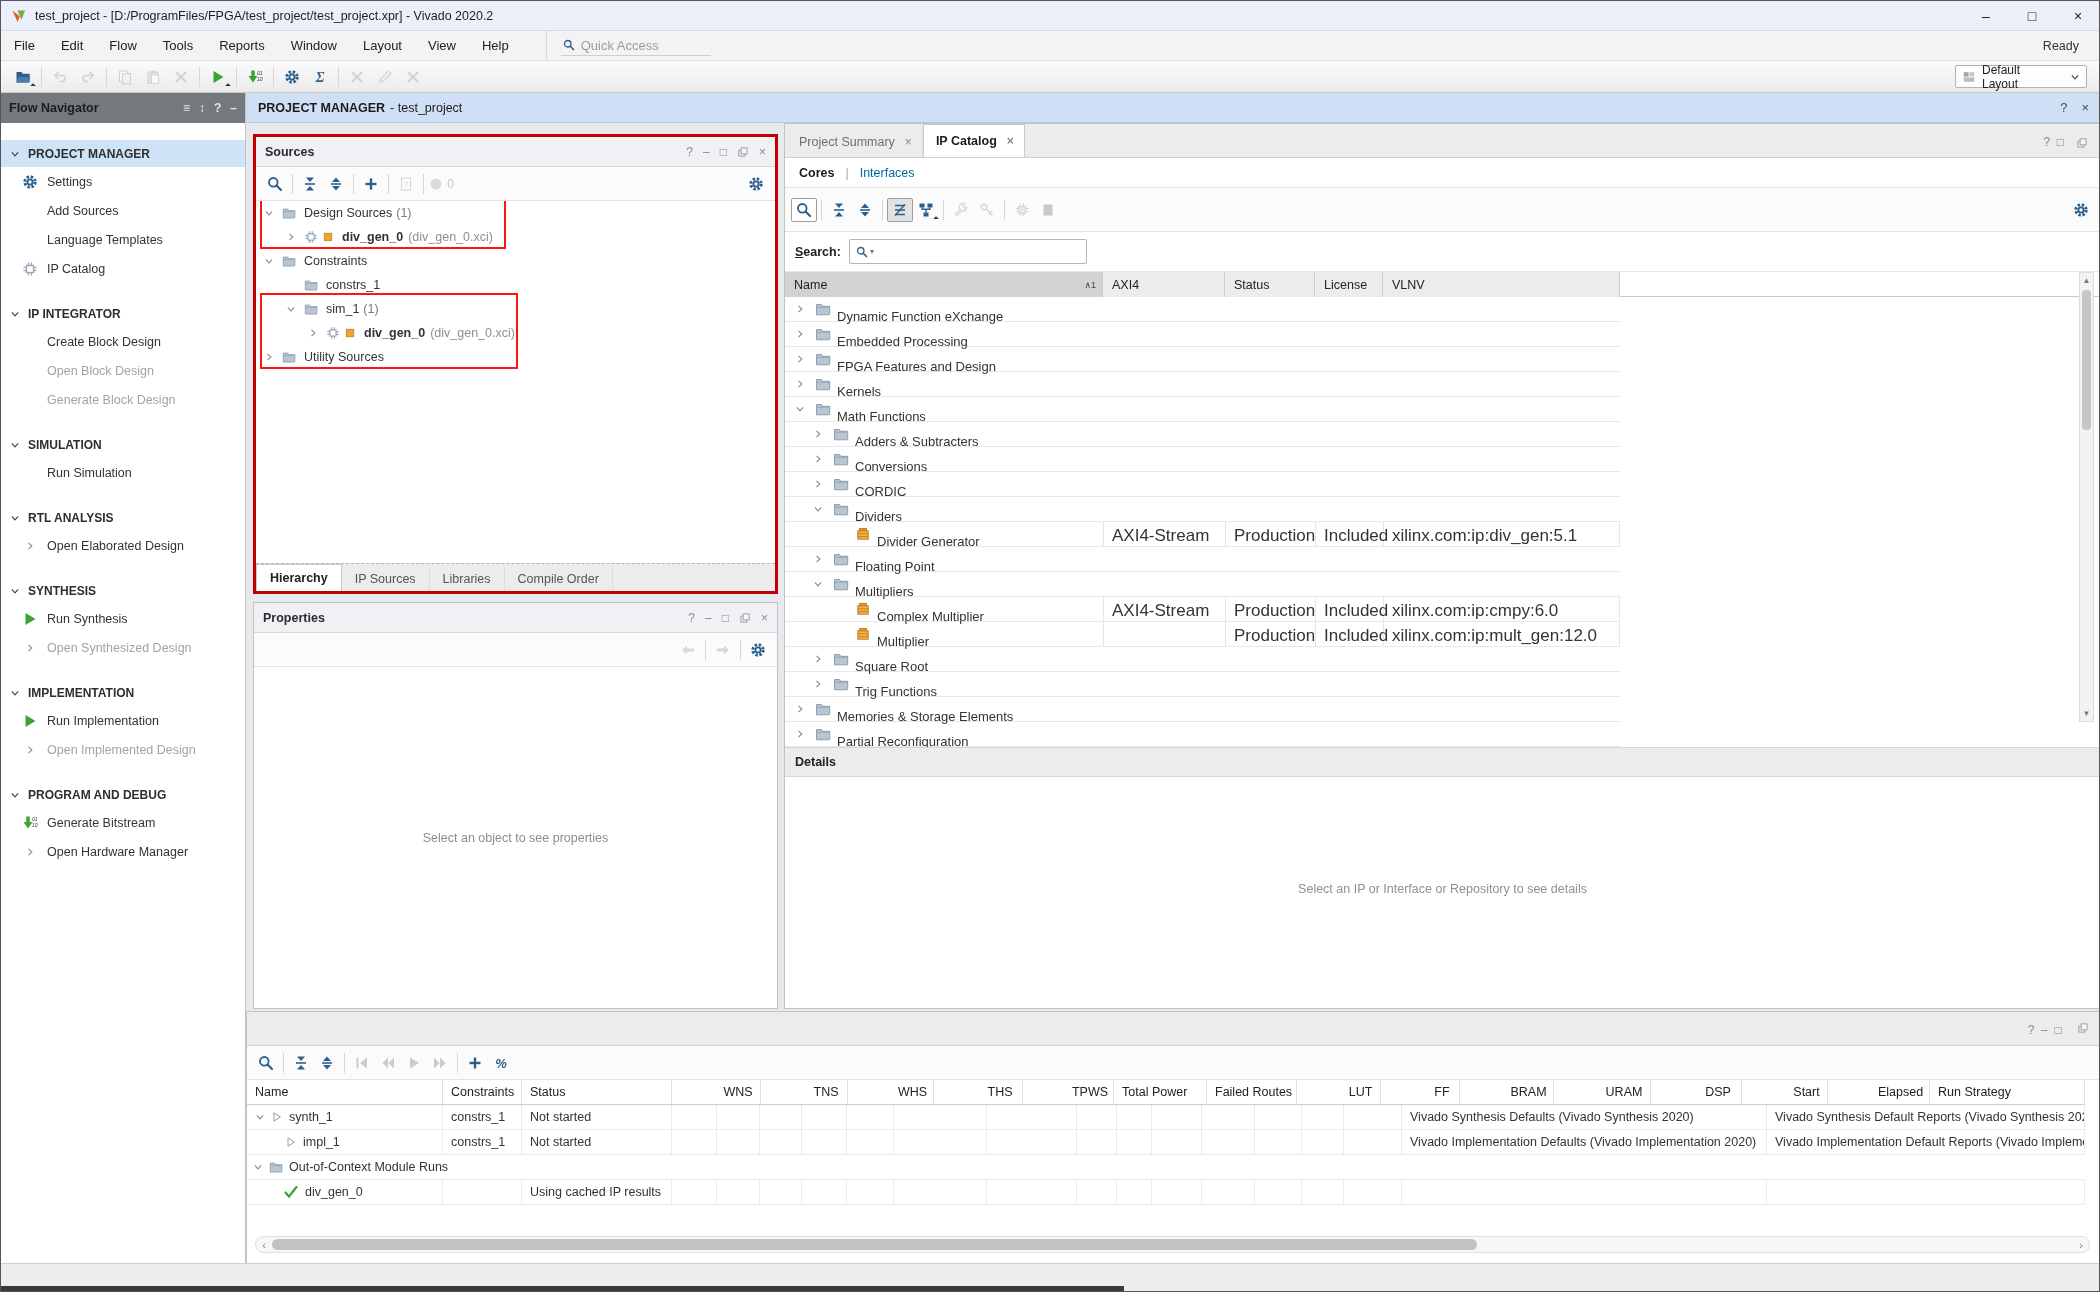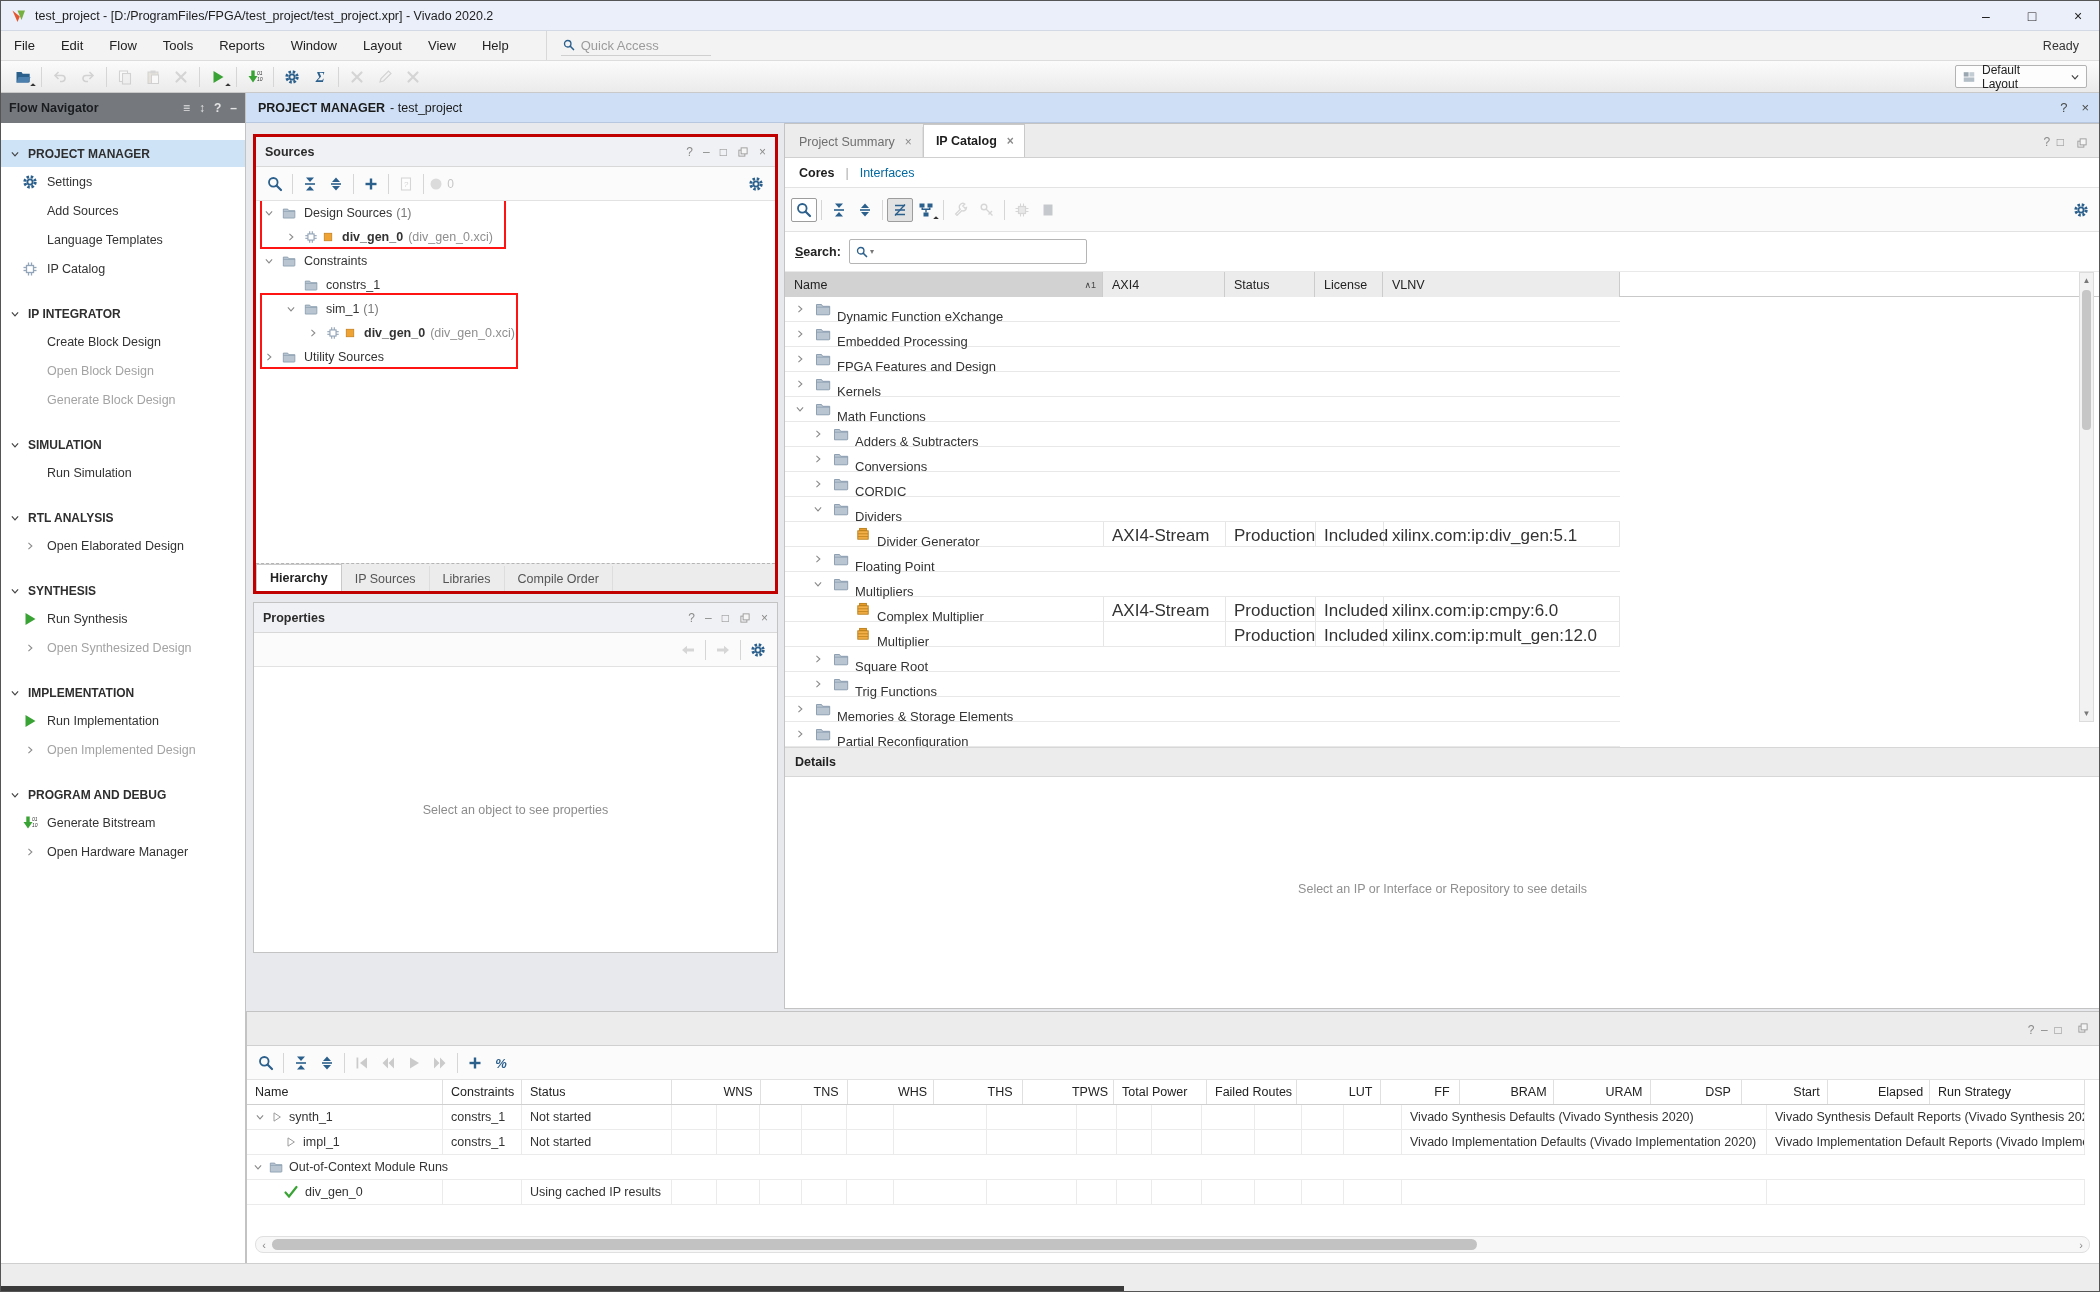--- a/index.html
+++ b/index.html
@@ -104,21 +104,21 @@
   .tree-row .cnt { color:#7a7a7a; margin-left:4px; }
   .tree-row .sfx { color:#8f8f8f; margin-left:5px; }
   .redrect { position:absolute; border:2px solid #ff1414; pointer-events:none; z-index:5; }
   #src-tabs { border-top:1px dashed #b5b5b5; height:28px; background:#ececec;
     display:flex; align-items:flex-end; }
   .ftab { height:25px; padding:0 13px; display:flex; align-items:center; font-size:12.5px;
     color:#555; border-right:1px solid #dddddd; }
   .ftab.active { background:#fff; border:1px solid #c9c9c9; border-bottom:none; font-weight:bold; color:#222; height:27px; }
 
   
-  #properties-panel { position:absolute; left:7px; top:479px; width:525px; height:351px;
+  #properties-panel { position:absolute; left:7px; top:479px; width:525px; height:407px;
     background:#fff; border:1px solid #c3c3c3; display:flex; flex-direction:column; }
   #properties-panel .body { flex:1; display:flex; align-items:center; justify-content:center;
     color:#8c8c8c; font-size:12.5px; }
   #prop-toolbar { justify-content:flex-end; }
 
   
   #right-panel { position:absolute; left:538px; top:0px; width:1317px; height:886px;
     background:#fff; border:1px solid #c3c3c3; }
   #main-tabbar { height:34px; background:#ececec; border-bottom:1px solid #d0d0d0;
     display:flex; align-items:flex-end; padding-left:2px; }

